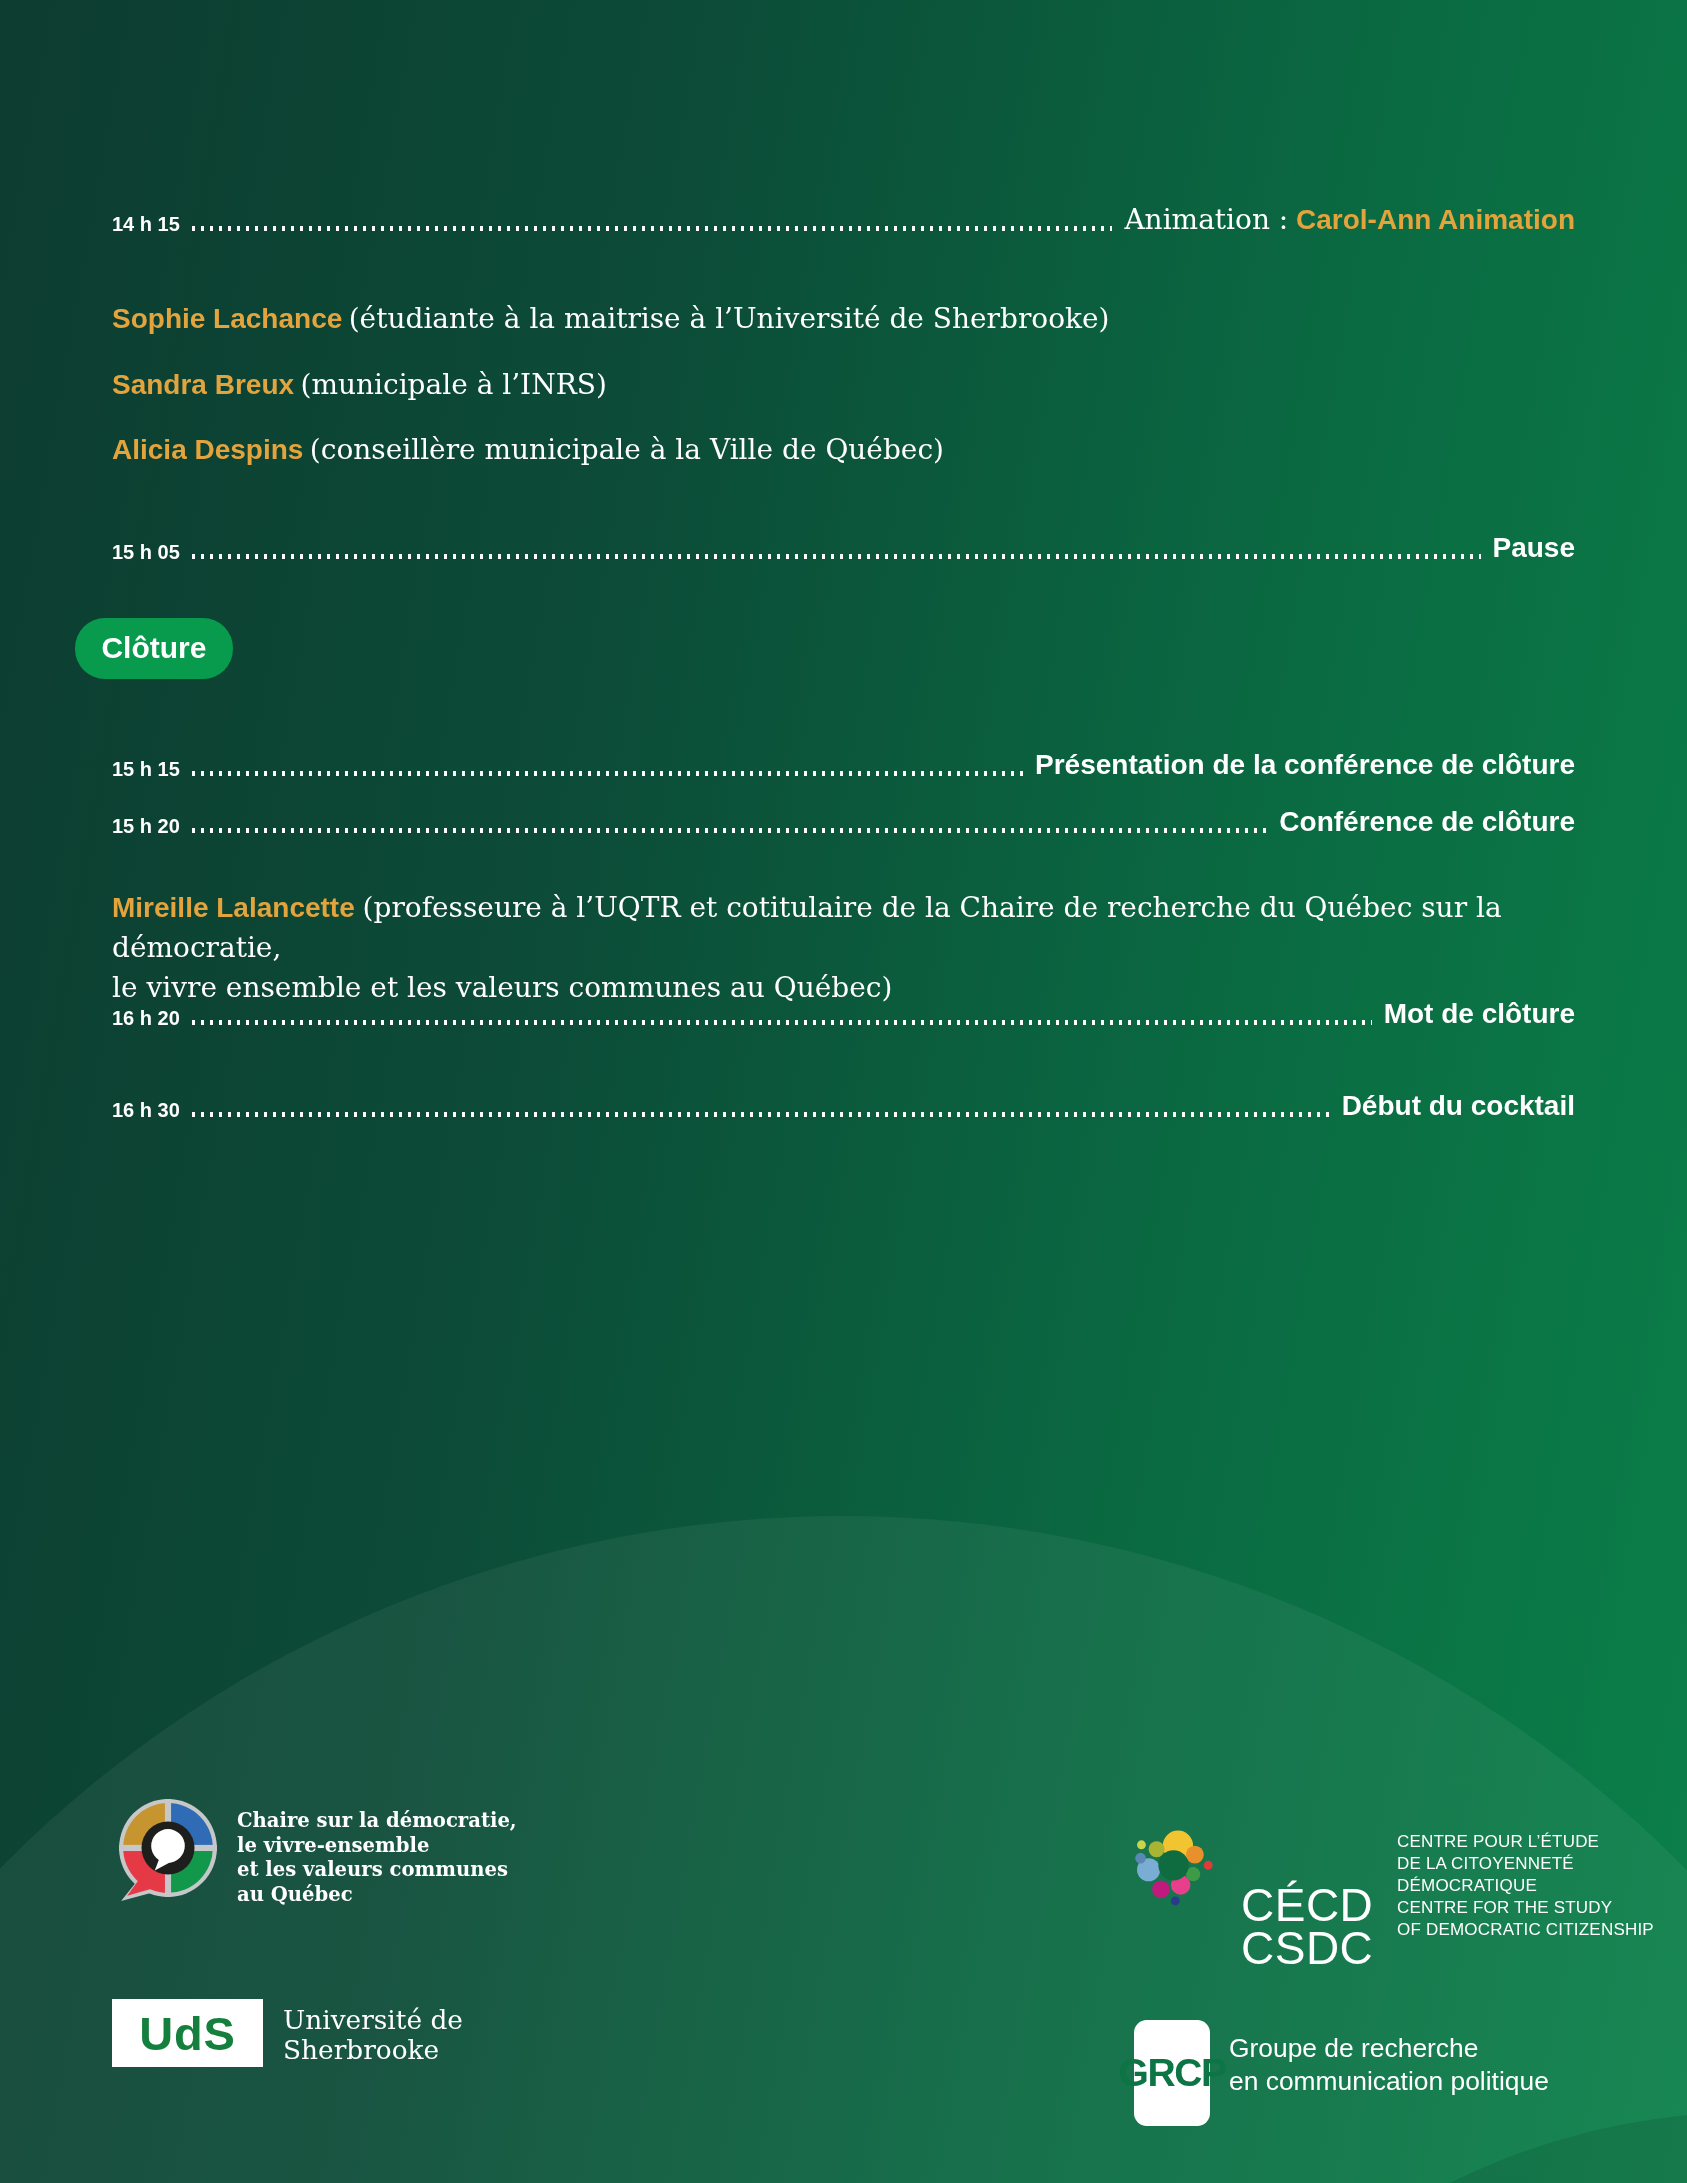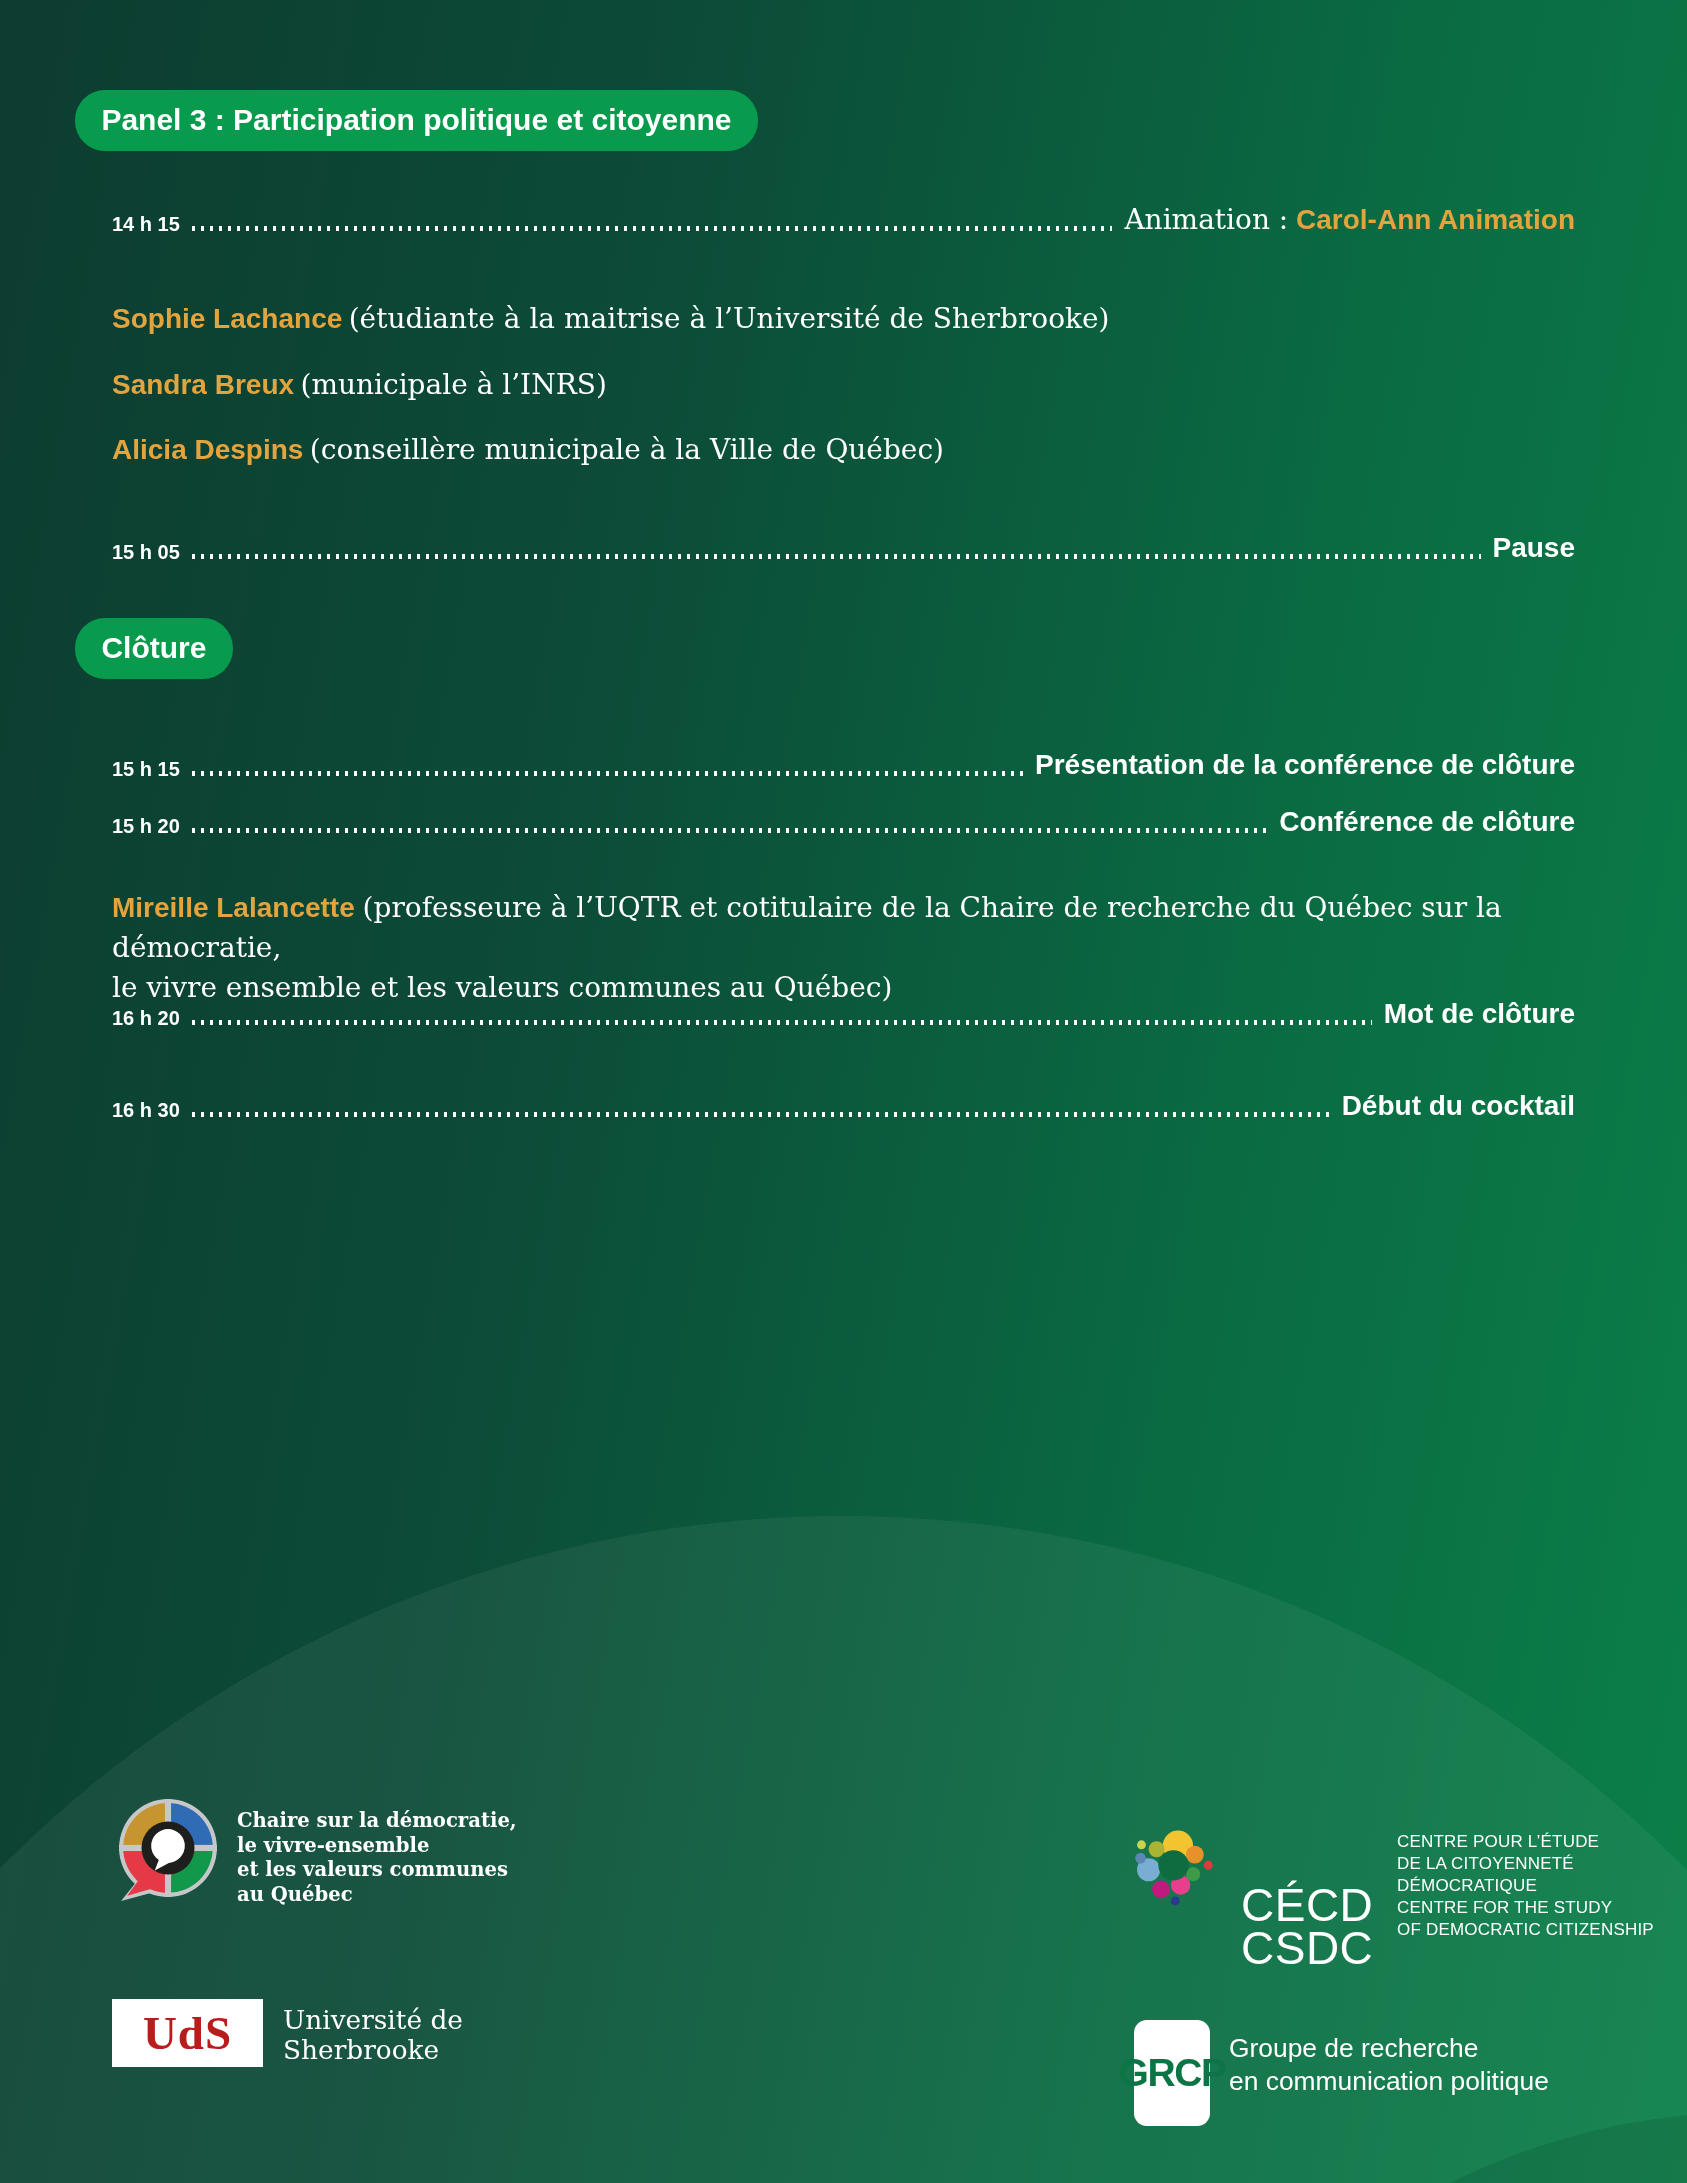--- a/index.html
+++ b/index.html
@@ -72,22 +72,22 @@
   }
   .cecd-lines {
     position:absolute; left:1397px; top:1831px;
     font-size:17px; line-height:1.3; letter-spacing:0.2px; color:#fff; font-weight:400;
   }
   .uds-box {
     position:absolute; left:112px; top:1999px; width:151px; height:68px;
     background:#ffffff; display:flex; align-items:center; justify-content:center;
   }
   .uds-box .uds-acronym {
-    font-family:Liberation Serif, serif; font-weight:700;
-    font-size:47px; color:#b91c1c; line-height:1; letter-spacing:0.9px;
+    font-family:Liberation Sans, sans-serif; font-weight:700;
+    font-size:47px; color:#15803d; line-height:1; letter-spacing:0.9px;
   }
   .uds-name {
     position:absolute; left:283px; top:2005px;
     font-family:"DejaVu Serif", serif; font-size:26.4px; line-height:1.14; color:#fff;
   }
   .grcp-box {
     position:absolute; left:1134px; top:2020px; width:76px; height:106px;
     background:#ffffff; border-radius:12.7px;
     display:flex; flex-direction:row; align-items:center; justify-content:center;
   }
@@ -99,21 +99,20 @@
     font-size:26.4px; line-height:1.24; color:#fff; font-weight:400;
   }
 </style>
 </head>
 <body>
 
 <div class="page">
   <div class="curve curve-light"></div>
   <div class="curve curve-dark"></div>
 
-  <div class="badge" id="badge-panel3">Panel 3 : Participation politique et citoyenne</div>
 
   <div class="sched-row" style="top:206px;">
     <span class="time">14 h 15</span>
     <span class="leader"></span>
     <span class="sched-label"><span class="serif">Animation :</span>&nbsp;<span class="orange">Carol-Ann Animation</span></span>
   </div>
 
   <div class="speaker" style="top:304px;">
     <span class="name">Sophie Lachance</span><span class="detail">(étudiante à la maitrise à l’Université de Sherbrooke)</span>
   </div>

